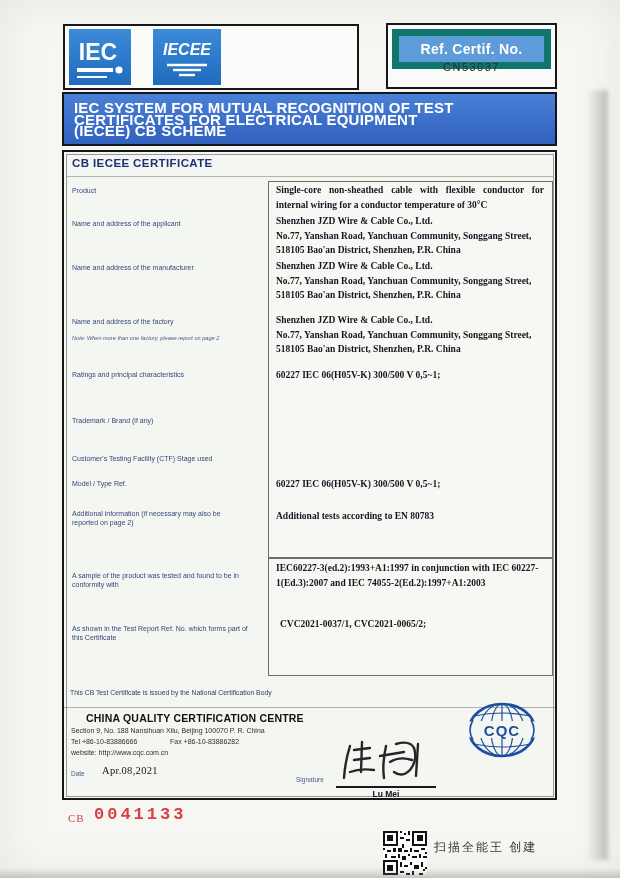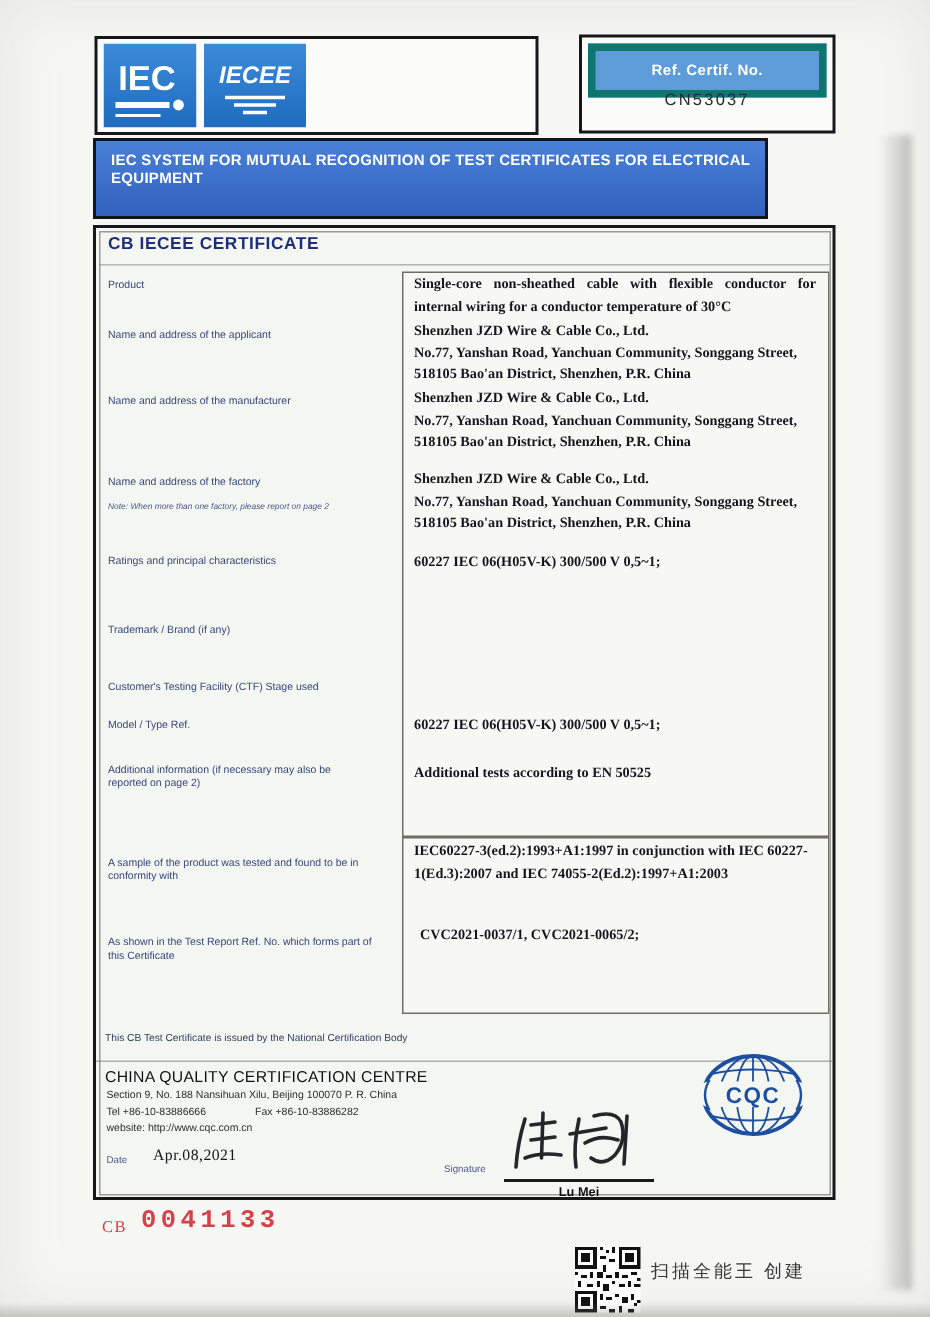--- a/index.html
+++ b/index.html
@@ -2,30 +2,30 @@
 <html><head>
 <meta charset="utf-8">
 <style>
   html,body{margin:0;padding:0;}
   body{background:#e9eae6;font-family:"Liberation Sans",sans-serif;}
   .page{position:relative;width:620px;height:878px;background:#f6f7f3;overflow:hidden;
         box-shadow:inset 0 0 40px rgba(180,180,170,.25);}
   .abs{position:absolute;}
 
   
-  .logo-box{left:63px;top:24px;width:296px;height:66px;border:2.5px solid #17171b;background:#fbfcf9;display:flex;align-items:center;gap:5px;padding-left:4px;box-sizing:border-box;}
+  .logo-box{left:63px;top:24px;width:296px;height:66px;border:2.5px solid #17171b;background:#fbfcf9;display:flex;align-items:center;gap:22px;padding-left:4px;box-sizing:border-box;}
   .ref-box{left:386px;top:23px;width:171px;height:66px;border:2px solid #17171b;background:#fbfcf9;box-sizing:border-box;}
-  .ref-bar{position:absolute;left:4px;top:4px;right:4px;height:26px;background:#5d9bd9;border:5px solid #0f766e;
-           color:#fff;font-weight:bold;font-size:10px;display:flex;align-items:center;justify-content:center;letter-spacing:.3px;}
+  .ref-bar{position:absolute;left:4px;top:4px;right:4px;height:26px;background:#5d9bd9;border:7px solid #0f766e;
+           color:#fff;font-weight:bold;font-size:14px;display:flex;align-items:center;justify-content:center;letter-spacing:.3px;}
   .ref-val{position:absolute;left:0;right:0;top:36px;text-align:center;font-family:Liberation Sans, sans-serif;
            font-size:11px;color:#2a2a33;letter-spacing:1.5px;}
 
   
-  .banner{left:62px;top:92px;width:450px;height:54px;border:2px solid #14141c;box-sizing:border-box;
-          background:linear-gradient(#4a80d8,#3161bd);color:#fff;font-weight:bold;font-size:10px;
+  .banner{left:62px;top:92px;width:495px;height:54px;border:2px solid #14141c;box-sizing:border-box;
+          background:linear-gradient(#4a80d8,#3161bd);color:#fff;font-weight:bold;font-size:15px;
           line-height:11.5px;letter-spacing:.2px;padding:8px 0 6px 10px;}
 
   
   .cert-body{left:62px;top:150px;width:495px;height:650px;border:2.5px solid #17171b;background:#f4f6f1;box-sizing:border-box;}
   .cert-inner{position:absolute;inset:1.5px;border:1px solid #9a9a92;pointer-events:none;}
   .cert-title{left:72px;top:157px;font-size:11.5px;font-weight:bold;color:#1e2f7a;letter-spacing:.4px;}
   .title-rule{left:66px;top:176px;width:487px;height:1px;background:#8a8a84;opacity:.6;}
 
   .val-box{border:1px solid #6e6e66;background:#f7f8f4;box-sizing:border-box;}
   .box-a{left:268px;top:181px;width:285px;height:377px;}
@@ -33,21 +33,21 @@
 
   .lbl{left:72px;width:190px;font-size:7px;line-height:9px;color:#36477c;}
   .note{left:72px;width:200px;font-size:5.6px;color:#4a5a86;font-style:italic;}
   .val{left:276px;width:268px;font-family:"Liberation Serif",serif;font-weight:bold;font-size:9.5px;
        line-height:14.5px;color:#15151f;}
   .pre{white-space:pre-line;}
   .just{text-align:justify;}
 
   .issued-note{left:70px;top:689px;font-size:6.8px;color:#2f3d63;}
   .foot-rule{left:64px;top:707px;width:491px;height:1px;background:#777;opacity:.55;}
-  .issuer-name{left:70px;top:712px;font-size:10.5px;font-weight:normal;color:#101015;letter-spacing:.2px;}
+  .issuer-name{left:86px;top:712px;font-size:10.5px;font-weight:bold;color:#101015;letter-spacing:.2px;}
   .issuer-line{font-size:7px;color:#2e2e33;}
   .date-lbl{left:71px;top:770px;font-size:6.5px;color:#4a5a90;}
   .date-val{left:102px;top:765px;font-family:"Liberation Serif",serif;font-weight:normal;font-size:10.5px;color:#16161e;letter-spacing:.3px;}
 
   .sig-label{left:296px;top:776px;font-size:6.5px;color:#4a5a90;}
   .sig-line{left:336px;top:786px;width:100px;height:1.5px;background:#1a1a1a;}
   .sig-name{left:336px;top:789px;width:100px;text-align:center;font-size:8.5px;font-weight:bold;color:#111116;}
 
   
   .stamp-prefix{left:68px;top:812px;font-family:"Liberation Serif",serif;font-size:11px;color:#d6404a;letter-spacing:1px;}
@@ -87,20 +87,21 @@
     </svg>
   </div>
 
   <div class="abs ref-box">
     <div class="ref-bar">Ref. Certif. No.</div>
     <div class="ref-val">CN53037</div>
   </div>
 
   <div class="abs banner">
     <div>IEC SYSTEM FOR MUTUAL RECOGNITION OF TEST CERTIFICATES FOR ELECTRICAL EQUIPMENT</div>
+    <div>(IECEE) CB SCHEME</div>
   </div>
 
   <div class="abs cert-body">
     <div class="cert-inner"></div>
   </div>
 
   <div class="abs cert-title">CB IECEE CERTIFICATE</div>
   <div class="abs title-rule"></div>
 
   <div class="abs val-box box-a"></div>
@@ -121,21 +122,21 @@
 
   <div class="abs val just" style="top:183px">Single-core non-sheathed cable with flexible conductor for internal wiring for a conductor temperature of 30°C</div>
   <div class="abs val pre" style="top:214px">Shenzhen JZD Wire &amp; Cable Co., Ltd.
 No.77, Yanshan Road, Yanchuan Community, Songgang Street, 518105 Bao'an District, Shenzhen, P.R. China</div>
   <div class="abs val pre" style="top:259px">Shenzhen JZD Wire &amp; Cable Co., Ltd.
 No.77, Yanshan Road, Yanchuan Community, Songgang Street, 518105 Bao'an District, Shenzhen, P.R. China</div>
   <div class="abs val pre" style="top:313px">Shenzhen JZD Wire &amp; Cable Co., Ltd.
 No.77, Yanshan Road, Yanchuan Community, Songgang Street, 518105 Bao'an District, Shenzhen, P.R. China</div>
   <div class="abs val" style="top:368px">60227 IEC 06(H05V-K) 300/500 V 0,5~1;</div>
   <div class="abs val" style="top:477px">60227 IEC 06(H05V-K) 300/500 V 0,5~1;</div>
-  <div class="abs val" style="top:509px">Additional tests according to EN 50525</div>
+  <div class="abs val" style="top:509px">Additional tests according to EN 80783</div>
   <div class="abs val" style="top:561px">IEC60227-3(ed.2):1993+A1:1997 in conjunction with IEC 60227-1(Ed.3):2007 and IEC 74055-2(Ed.2):1997+A1:2003</div>
   <div class="abs val" style="top:617px;left:280px">CVC2021-0037/1, CVC2021-0065/2;</div>
 
   <div class="abs issued-note">This CB Test Certificate is issued by the National Certification Body</div>
   <div class="abs foot-rule"></div>
   <div class="abs issuer-name">CHINA QUALITY CERTIFICATION CENTRE</div>
   <div class="abs issuer-line" style="left:71px;top:727px">Section 9, No. 188 Nansihuan Xilu, Beijing 100070 P. R. China</div>
   <div class="abs issuer-line" style="left:71px;top:738px">Tel  +86-10-83886666</div>
   <div class="abs issuer-line" style="left:170px;top:738px">Fax  +86-10-83886282</div>
   <div class="abs issuer-line" style="left:71px;top:749px">website: http://www.cqc.com.cn</div>

